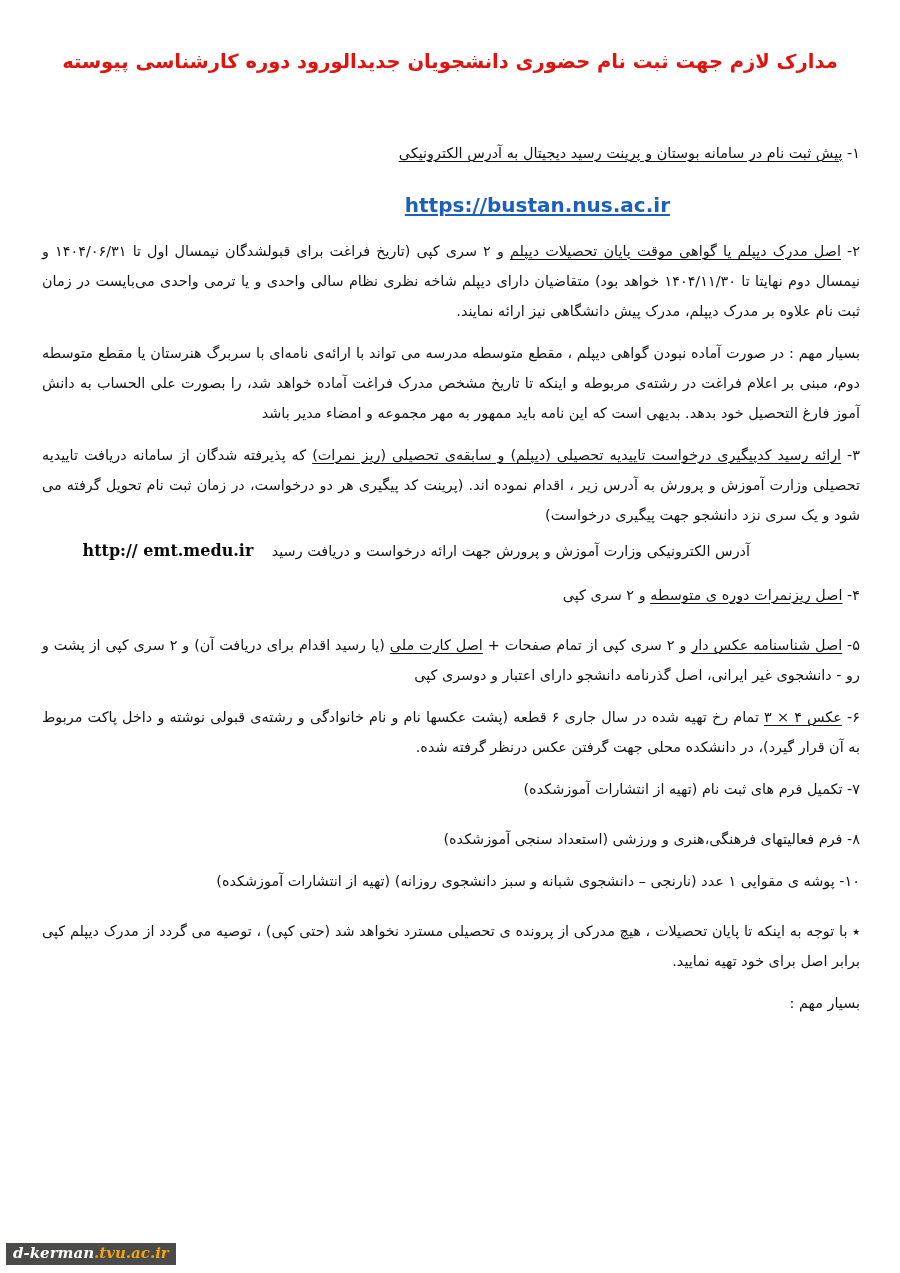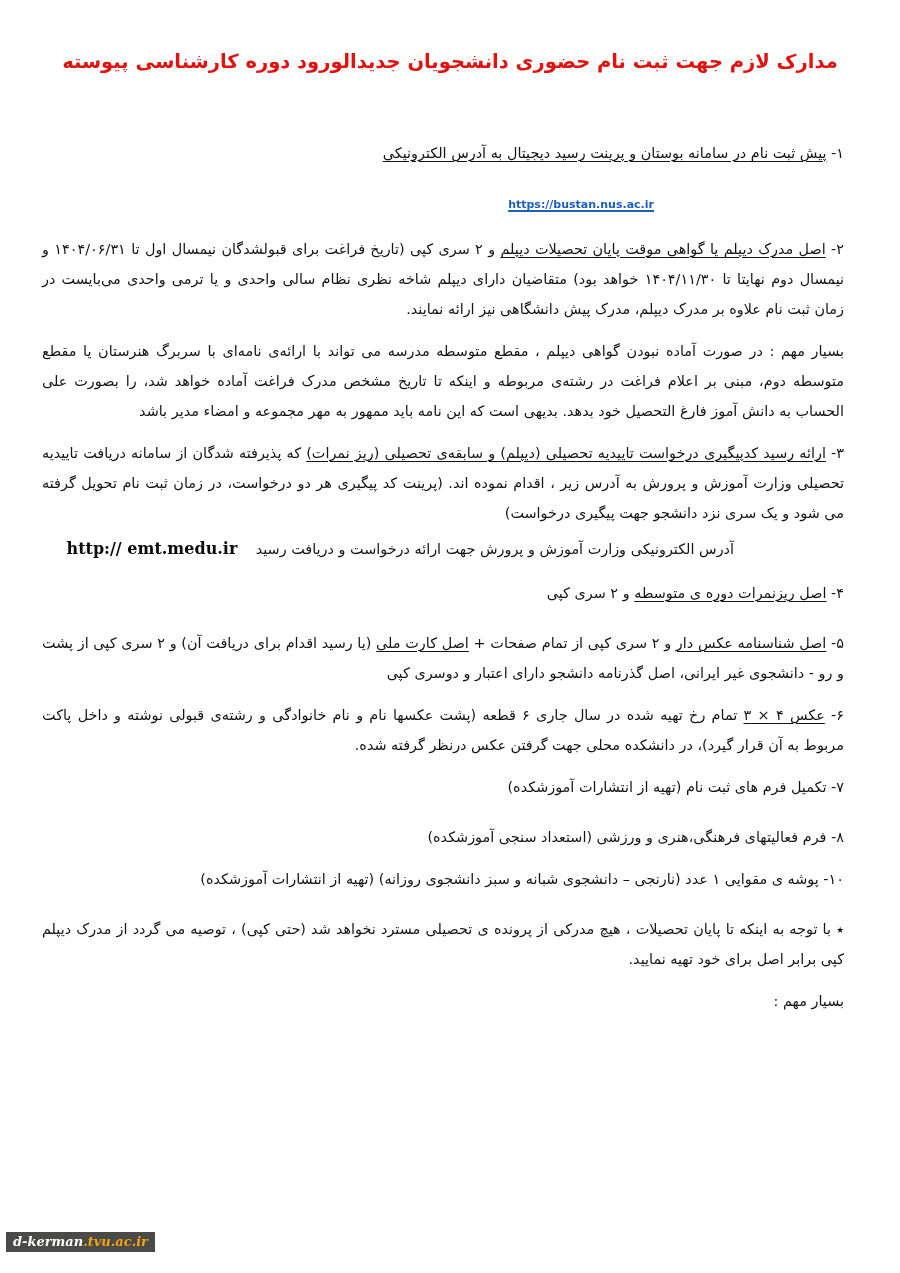--- a/index.html
+++ b/index.html
@@ -39,21 +39,21 @@
     letter-spacing: 0px;
     line-height: 1.4;
     direction: rtl;
     font-family: "DejaVu Sans", "Liberation Sans", sans-serif;
   }
 
   
   .body-area {
     position: absolute;
     top: 138px;
-    right: 56px;
+    right: 40px;
     left: 42px;
     direction: rtl;
     text-align: justify;
     text-align-last: right;
     font-size: 14.4px;
     line-height: 30px;
     color: #141414;
   }
 
   .blk {
@@ -77,21 +77,21 @@
   }
 
   
   .link {
     color: #1C5FBE;
     text-decoration: underline;
     text-decoration-thickness: 1.6px;
     text-underline-offset: 2px;
     font-family: "DejaVu Sans", "Liberation Sans", sans-serif;
     font-weight: bold;
-    font-size: 11px;
+    font-size: 20px;
     direction: ltr;
     unicode-bidi: embed;
     display: inline-block;
     margin-top: 16px;
   }
 
   
   .addr {
     color: #0a0a0a;
     font-family: "DejaVu Serif", "Liberation Serif", serif;
@@ -117,27 +117,27 @@
     text-align: right;
     text-align-last: right;
     direction: rtl;
     margin: 0 0 14px 0;
   }
 
   
   .watermark {
     position: absolute;
     left: 6px;
-    bottom: 21px;
+    bottom: 8px;
     background: #4a4a48;
     padding: 3px 7px 4px 7px;
     font-family: "DejaVu Serif", "Liberation Serif", serif;
     font-style: italic;
     font-weight: bold;
-    font-size: 13px;
+    font-size: 15px;
     line-height: 1;
     direction: ltr;
     white-space: nowrap;
   }
   .wm-a { color: #ffffff; }
   .wm-b { color: #F2A413; }
 </style>
 </head>
 <body>
 

